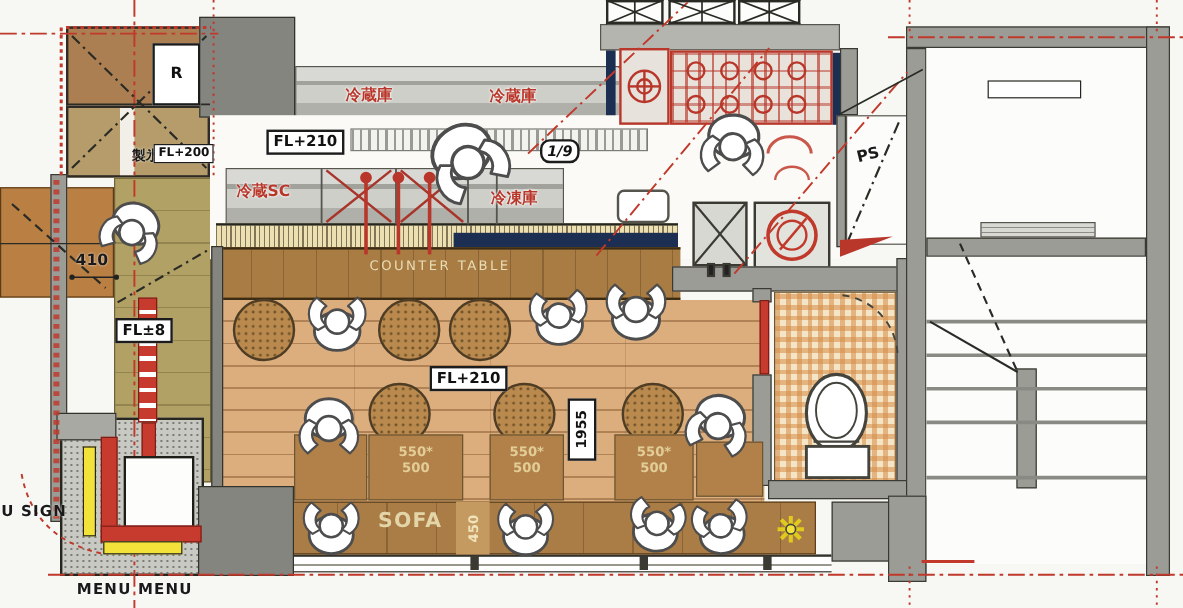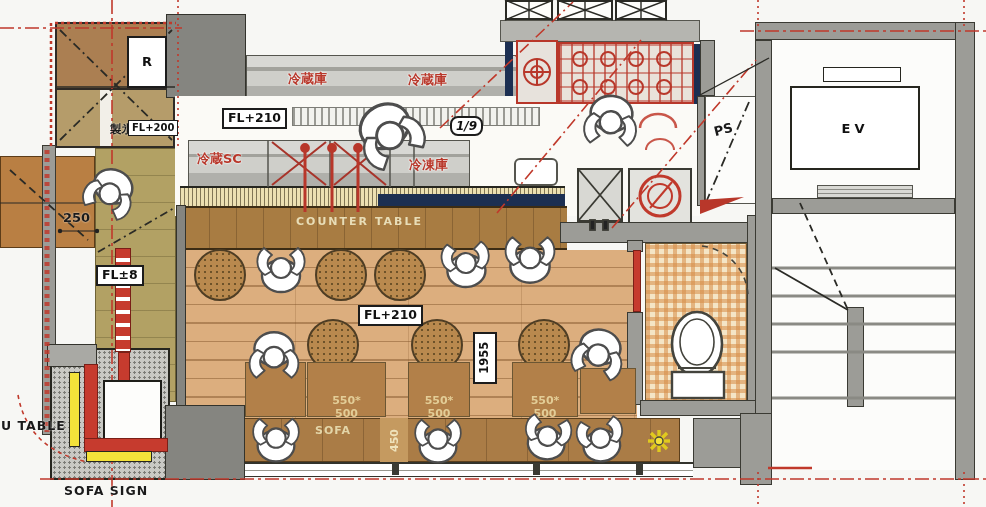--- a/index.html
+++ b/index.html
@@ -24,21 +24,21 @@
       repeating-linear-gradient(90deg,rgba(214,140,70,.55) 0 4px,transparent 4px 9px);}
   .floor-stipple{background:#c9c9c4;background-image:
       radial-gradient(rgba(60,60,55,.55) 1px,transparent 1.2px);background-size:5px 5px;}
   .counter-wood{background:#a87c42;background-image:
       repeating-linear-gradient(90deg,transparent 0 26px,rgba(60,38,15,.28) 26px 27px);
       border-top:2px solid #3c2c14;border-bottom:2px solid #3c2c14;}
   .sofa{background:#aa7c46;background-image:
       repeating-linear-gradient(90deg,transparent 0 40px,rgba(70,45,18,.3) 40px 41px);}
   .table{background:#b28049;border:1.5px solid #6b5633;z-index:3;}
   .tablelabel{color:#e3cd97;font-weight:bold;font-size:11px;line-height:1.15;
-      text-align:center;width:100%;position:absolute;top:8px;left:0;margin-top:24px;}
+      text-align:center;width:100%;position:absolute;top:8px;left:0;}
   .stool{width:52px;height:52px;border-radius:50%;background:#b9894e;
       background-image:radial-gradient(#6d5229 1.1px,transparent 1.25px);
       background-size:6px 6px;border:2px solid #4e3d24;z-index:3;}
   .cream{background:#ece0b2;background-image:
       repeating-linear-gradient(90deg,rgba(40,30,10,.55) 0 1px,transparent 1px 4px);
       border-top:2px solid #26261f;border-bottom:2px solid #26261f;}
   .shelfhatch{background:#f2f2ee;background-image:
       repeating-linear-gradient(90deg,#9a9a94 0 2px,transparent 2px 7px);
       border:1px solid #7d7d77;}
   .graycounter{background:linear-gradient(180deg,#d8d8d4 0 28%,#a2a29c 28% 36%,#cfcfca 36% 72%,#b0b0ab 72%);
@@ -61,34 +61,34 @@
     <span>R</span>
   </div>
   <div class="a blk" style="left:110px;top:94px;font-size:11.5px;margin-top:28px;">製氷機</div>
   <div class="a labelbox" style="left:128px;top:120px;font-size:10px;padding:0 3px;border-width:1.5px;">FL+200</div>
 
   <div class="a" style="left:0;top:156px;width:95px;height:92px;background:#b97f43;border:1px solid #5c3c18;"></div>
 
   <div class="a wall" style="left:42px;top:145px;width:14px;height:290px;"></div>
   <div class="a floor-olive" style="left:95px;top:148px;width:81px;height:254px;border:1px solid #6e6236;"></div>
   <div class="a labelbox" style="left:96px;top:265px;font-size:12.5px;">FL±8</div>
-  <div class="a blk" style="left:63px;top:210px;font-size:13px;">250</div>
+  <div class="a blk" style="left:63px;top:210px;font-size:13px;">410</div>
   <div class="a red" style="left:115px;top:248px;width:16px;height:104px;background-image:repeating-linear-gradient(180deg,transparent 0 9px,#fff 9px 13px);"></div>
   <div class="a red" style="left:118px;top:352px;width:12px;height:46px;"></div>
   <div class="a" style="left:47px;top:344px;width:50px;height:23px;background:#a9a9a4;border:1.5px solid #33332c;z-index:4;"></div>
 
   <div class="a floor-stipple" style="left:50px;top:348px;width:120px;height:132px;border:2px solid #26261f;"></div>
   <div class="a" style="left:103px;top:380px;width:59px;height:60px;background:#fdfdfb;border:2px solid #1e1e19;z-index:6;"></div>
   <div class="a red" style="left:84px;top:364px;width:14px;height:88px;"></div>
   <div class="a red" style="left:84px;top:438px;width:84px;height:14px;"></div>
   <div class="a ylw" style="left:69px;top:372px;width:11px;height:75px;"></div>
   <div class="a ylw" style="left:86px;top:451px;width:66px;height:11px;"></div>
   <div class="a darkwall" style="left:165px;top:405px;width:80px;height:75px;z-index:4;"></div>
-  <div class="a blk" style="left:1px;top:418px;font-size:12.5px;letter-spacing:1px;">U TABLE</div>
-  <div class="a blk" style="left:64px;top:483px;font-size:12.5px;letter-spacing:1px;">SOFA SIGN</div>
+  <div class="a blk" style="left:1px;top:418px;font-size:12.5px;letter-spacing:1px;">U SIGN</div>
+  <div class="a blk" style="left:64px;top:483px;font-size:12.5px;letter-spacing:1px;">MENU MENU</div>
 
   <div class="a darkwall" style="left:166px;top:14px;width:80px;height:84px;"></div>
   <div class="a graycounter" style="left:246px;top:55px;width:274px;height:43px;"></div>
   <div class="a" style="left:175px;top:96px;width:525px;height:120px;background:#fbfaf6;"></div>
   <div class="a jp" style="left:288px;top:70px;">冷蔵庫</div>
   <div class="a jp" style="left:408px;top:71px;">冷蔵庫</div>
   <div class="a shelfhatch" style="left:292px;top:107px;width:248px;height:19px;"></div>
   <div class="a labelbox" style="left:222px;top:108px;font-size:12.5px;">FL+210</div>
   <div class="a labelbox" style="left:450px;top:116px;border-radius:8px;font-style:italic;font-size:12px;">1/9</div>
 
@@ -108,21 +108,21 @@
   <div class="a jp" style="left:197px;top:150px;">冷蔵SC</div>
   <div class="a jp" style="left:409px;top:156px;">冷凍庫</div>
   <div class="a" style="left:514px;top:158px;width:44px;height:28px;background:#fff;border:2px solid #55554e;border-radius:6px;"></div>
   <div class="a" style="left:577px;top:168px;width:46px;height:54px;background:#d8d8d3;border:2px solid #3a3a33;"></div>
   <div class="a" style="left:628px;top:168px;width:64px;height:56px;background:#e3e3de;border:2px solid #3a3a33;"></div>
 
   <div class="a cream" style="left:180px;top:186px;width:385px;height:22px;"></div>
   <div class="a" style="left:378px;top:194px;width:187px;height:12px;background:#1c2f52;"></div>
 
   <div class="a counter-wood" style="left:183px;top:206px;width:384px;height:44px;"></div>
-  <div class="a" style="left:296px;top:215px;color:#e8ddb7;font-weight:bold;font-size:11px;letter-spacing:2px;z-index:9;">COUNTER TABLE</div>
+  <div class="a" style="left:308px;top:215px;color:#e8ddb7;font-weight:normal;font-size:11px;letter-spacing:2px;z-index:9;">COUNTER TABLE</div>
   <div class="a floor-wood" style="left:183px;top:250px;width:454px;height:215px;"></div>
   <div class="a darkwall" style="left:176px;top:205px;width:10px;height:213px;"></div>
   <div class="a labelbox" style="left:358px;top:305px;font-size:12.5px;">FL+210</div>
 
   <div class="a stool" style="left:194px;top:249px;"></div>
   <div class="a stool" style="left:315px;top:249px;"></div>
   <div class="a stool" style="left:374px;top:249px;"></div>
   <div class="a stool" style="left:307px;top:319px;"></div>
   <div class="a stool" style="left:411px;top:319px;"></div>
   <div class="a stool" style="left:518px;top:319px;"></div>
@@ -147,21 +147,21 @@
     </div>
   </div>
   <div class="a table" style="left:580px;top:368px;width:56px;height:46px;"></div>
 
   <div class="a labelbox" style="left:473px;top:332px;width:24px;height:52px;padding:0;display:flex;align-items:center;justify-content:center;">
     <span class="rot90" style="font-size:11.5px;">1955</span>
   </div>
 
   <div class="a sofa" style="left:240px;top:418px;width:440px;height:44px;border:1px solid #5c3f1c;z-index:2;"></div>
   <div class="a" style="left:380px;top:418px;width:28px;height:44px;background:#c59a60;z-index:2;"></div>
-  <div class="a" style="left:315px;top:424px;color:#e3d5a8;font-weight:bold;font-size:11px;letter-spacing:1px;z-index:9;">SOFA</div>
+  <div class="a" style="left:315px;top:424px;color:#e3d5a8;font-weight:bold;font-size:17px;letter-spacing:1px;z-index:9;">SOFA</div>
   <div class="a" style="left:378px;top:424px;width:32px;height:32px;display:flex;align-items:center;justify-content:center;z-index:9;">
     <span class="rot90" style="color:#efe3bb;font-weight:bold;font-size:11px;">450</span>
   </div>
 
   <div class="a" style="left:245px;top:462px;width:448px;height:15px;background:#fff;border-top:2px solid #33332c;border-bottom:1.5px solid #33332c;
               background-image:linear-gradient(180deg,transparent 0 6px,#98988f 6px 7.5px,transparent 7.5px);"></div>
   <div class="a" style="left:392px;top:463px;width:7px;height:12px;background:#3a3a33;"></div>
   <div class="a" style="left:533px;top:463px;width:7px;height:12px;background:#3a3a33;"></div>
   <div class="a" style="left:636px;top:463px;width:7px;height:12px;background:#3a3a33;"></div>
 
@@ -177,24 +177,20 @@
   <div class="a wall" style="left:697px;top:96px;width:8px;height:110px;"></div>
   <div class="a" style="left:705px;top:96px;width:52px;height:108px;background:#fcfcfa;border:1px solid #55554e;"></div>
   <div class="a blk" style="left:714px;top:122px;font-size:13px;transform:rotate(-14deg);">PS</div>
   <div class="a wall" style="left:700px;top:40px;width:15px;height:56px;"></div>
 
   <div class="a wall" style="left:755px;top:22px;width:220px;height:18px;"></div>
   <div class="a wall" style="left:755px;top:40px;width:17px;height:440px;"></div>
   <div class="a wall" style="left:955px;top:22px;width:20px;height:458px;"></div>
   <div class="a" style="left:772px;top:40px;width:183px;height:158px;background:#fcfcfa;"></div>
   <div class="a" style="left:823px;top:67px;width:78px;height:15px;background:#fff;border:1.5px solid #26261f;"></div>
-  <div class="a" style="left:790px;top:86px;width:130px;height:84px;background:#fff;border:2px solid #26261f;
-              display:flex;align-items:center;justify-content:center;">
-    <span style="font-weight:bold;font-size:13px;letter-spacing:4px;color:#111;">EV</span>
-  </div>
   <div class="a" style="left:817px;top:185px;width:96px;height:13px;background:#d9d9d4;border:1px solid #55554e;
               background-image:repeating-linear-gradient(180deg,transparent 0 3px,#8d8d87 3px 4px);"></div>
   <div class="a wall" style="left:772px;top:198px;width:183px;height:16px;"></div>
   <div class="a" style="left:772px;top:214px;width:183px;height:256px;background:#fcfcfa;"></div>
   <div class="a wall" style="left:847px;top:307px;width:17px;height:100px;"></div>
   <div class="a wall" style="left:740px;top:413px;width:32px;height:72px;"></div>
 
   <svg class="overlay" width="986" height="507" viewBox="0 0 986 507">
     <defs>
       <symbol id="person" viewBox="0 0 60 60">

